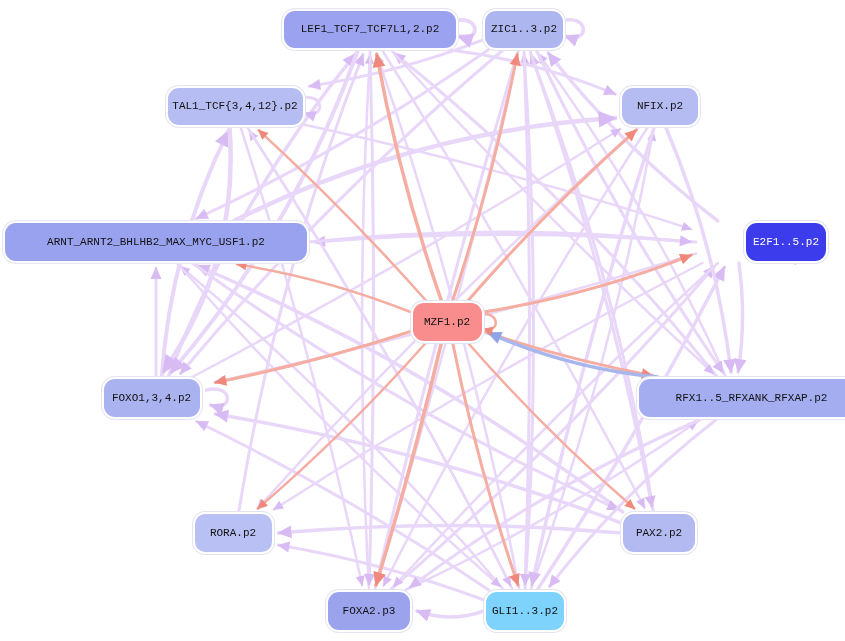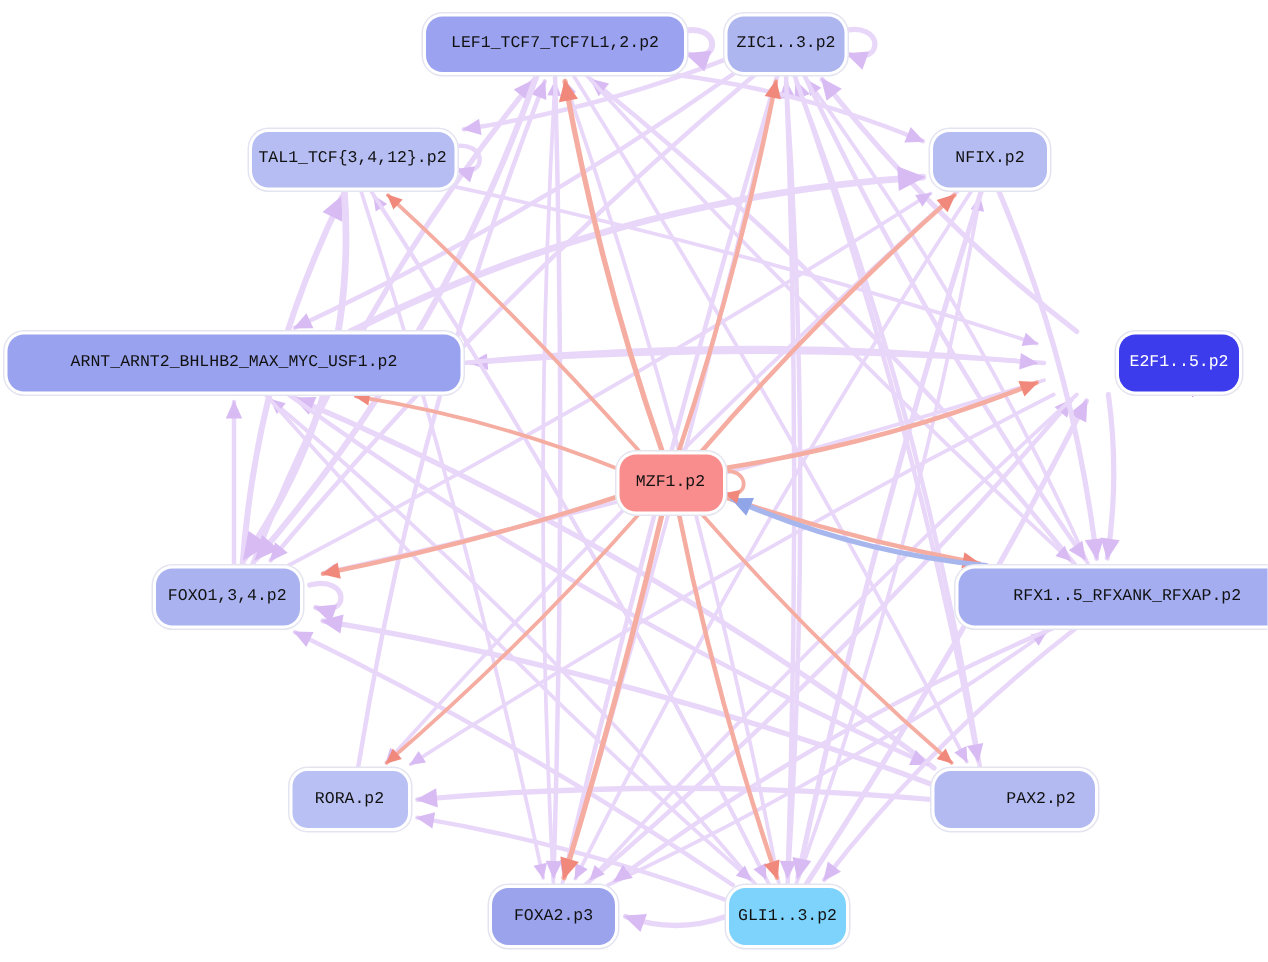--- a/index.html
+++ b/index.html
@@ -141,21 +141,21 @@
     </div>
     <div class="node" style="left: 103.5px; top: 379px; width: 96px; height: 38px; background: rgb(170, 179, 240); color: rgb(17, 17, 17);">
       <span>FOXO1,3,4.p2</span>
     </div>
     <div class="node" style="left: 639px; top: 379px; width: 225px; height: 38px; background: rgb(163, 173, 240); color: rgb(17, 17, 17);">
       <span>RFX1..5_RFXANK_RFXAP.p2</span>
     </div>
     <div class="node" style="left: 194.5px; top: 514px; width: 77px; height: 38px; background: rgb(185, 192, 243); color: rgb(17, 17, 17); border-radius: 10px;">
       <span>RORA.p2</span>
     </div>
-    <div class="node" style="left: 623px; top: 514px; width: 72px; height: 38px; background: rgb(178, 186, 241); color: rgb(17, 17, 17); padding-left: 35px;">
+    <div class="node" style="left: 623px; top: 514px; width: 72px; height: 38px; background: rgb(178, 186, 241); color: rgb(17, 17, 17);">
       <span>PAX2.p2</span>
     </div>
     <div class="node" style="left: 328px; top: 592px; width: 82px; height: 38px; background: rgb(154, 163, 236); color: rgb(17, 17, 17);">
       <span>FOXA2.p3</span>
     </div>
     <div class="node" style="left: 486px; top: 592px; width: 78px; height: 38px; background: #7dd3fc; color: rgb(17, 17, 17);">
       <span>GLI1..3.p2</span>
     </div>
   </div>
 

